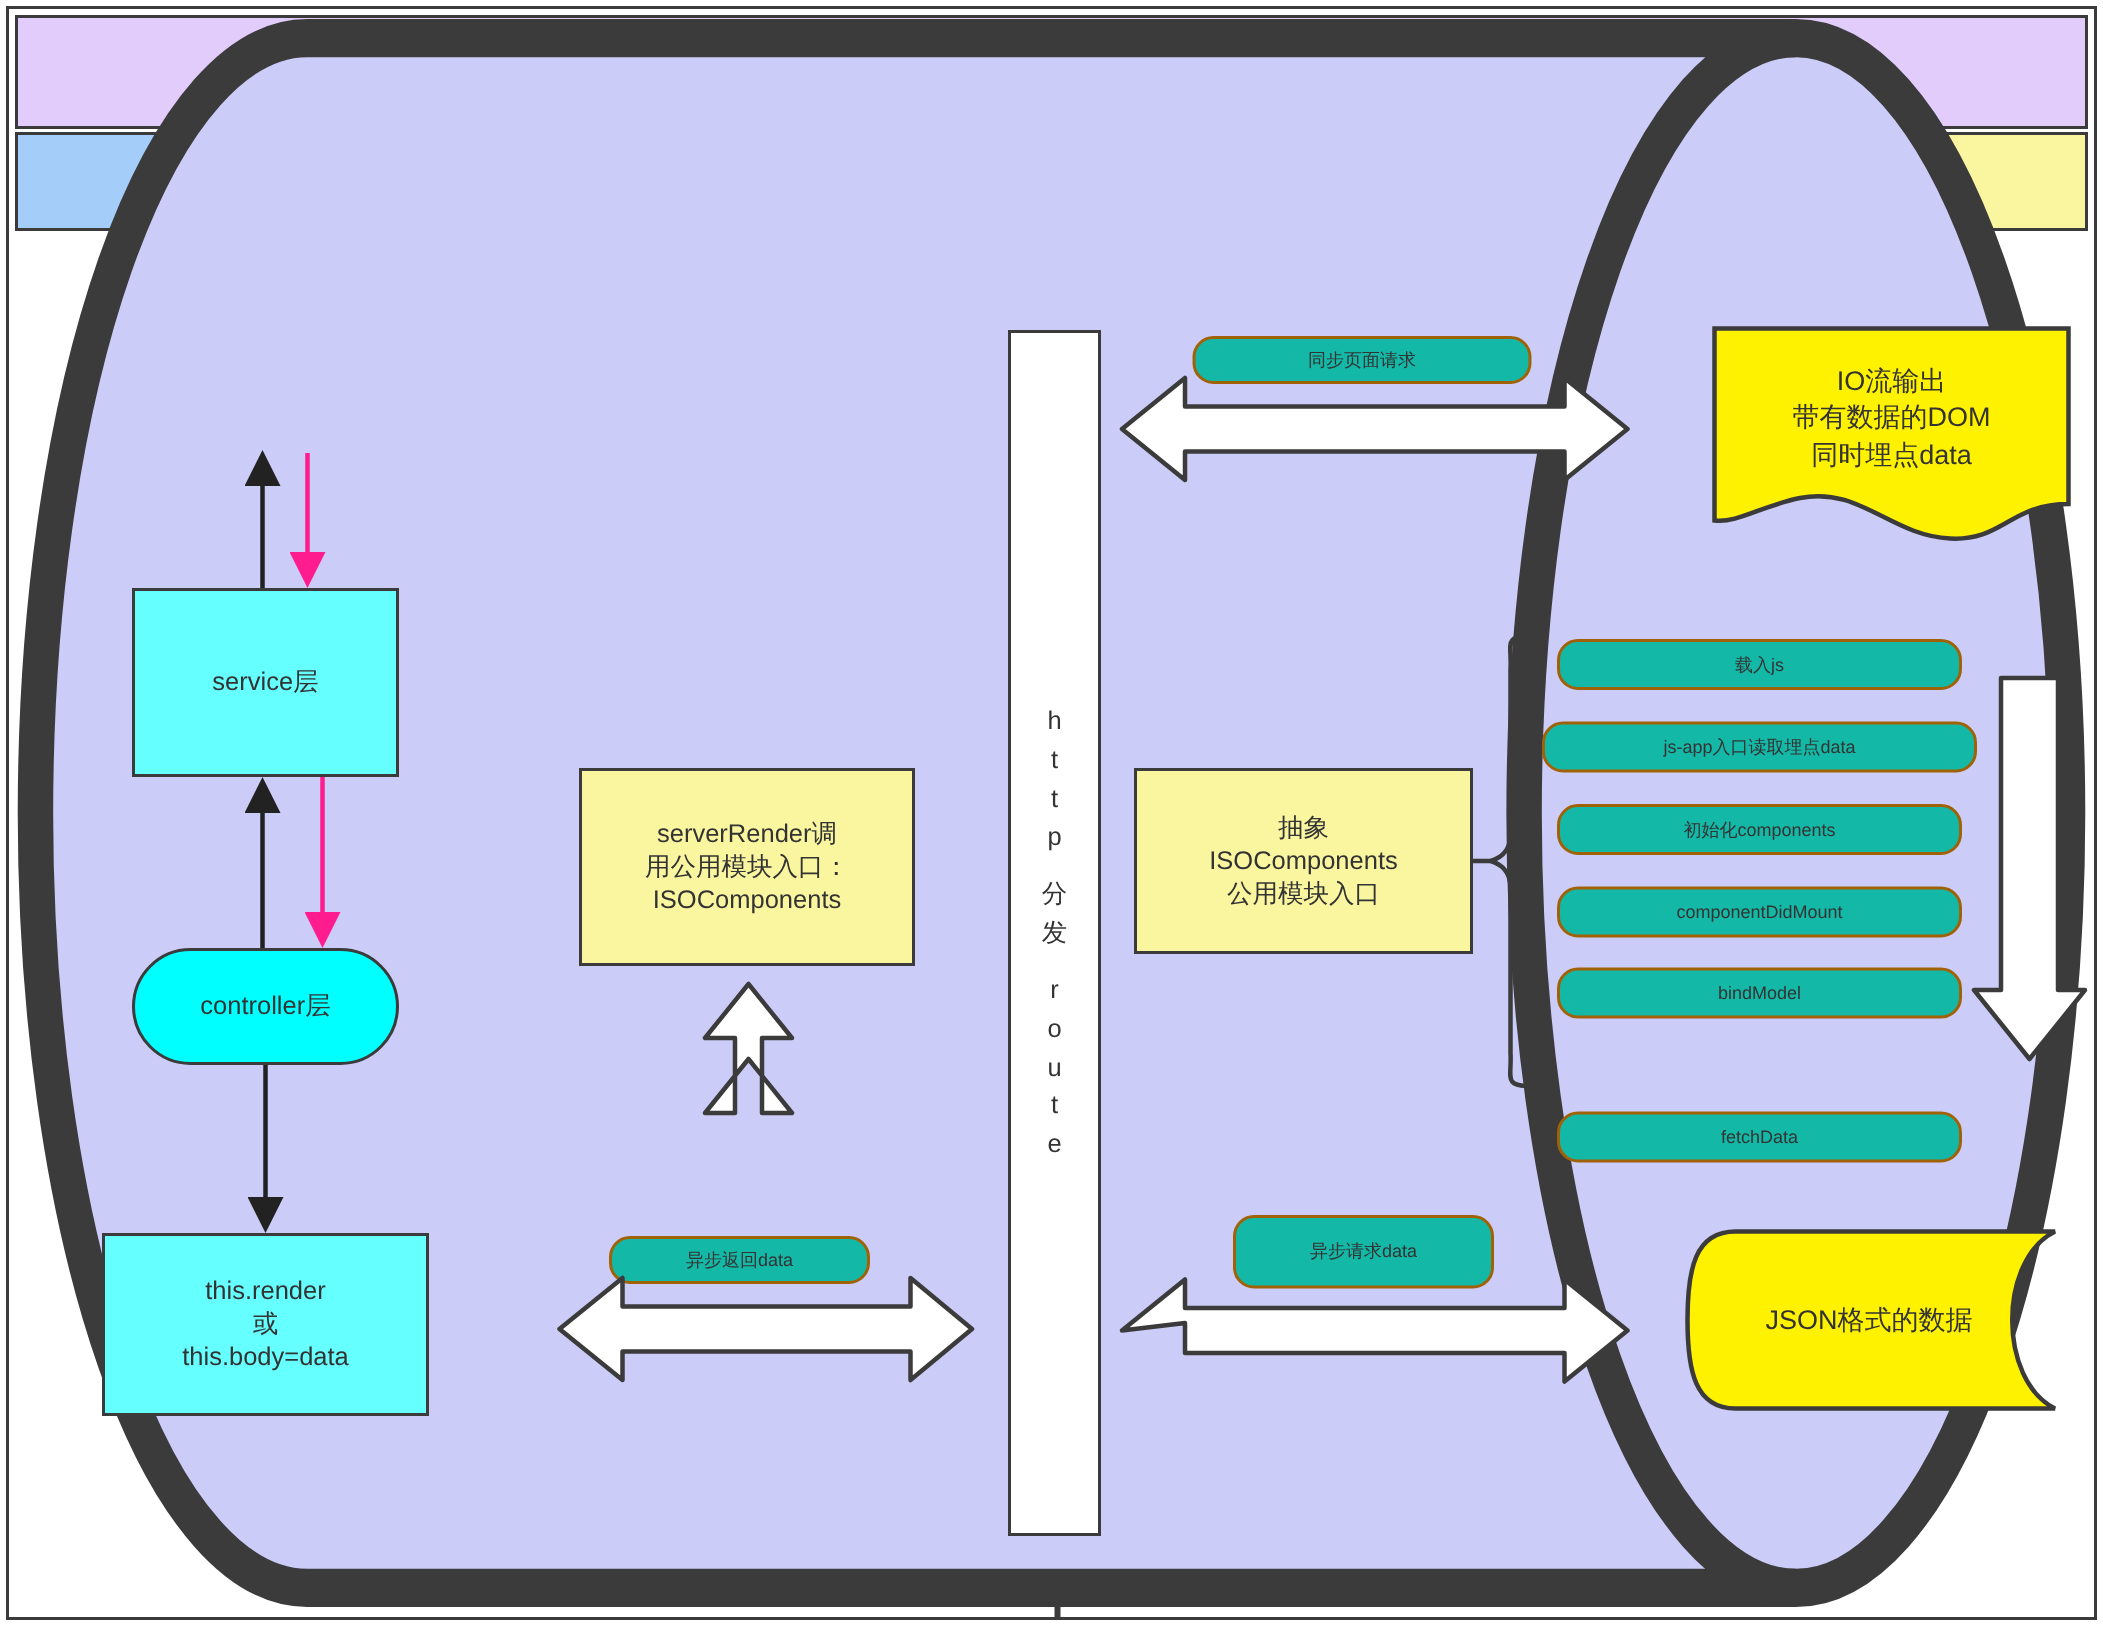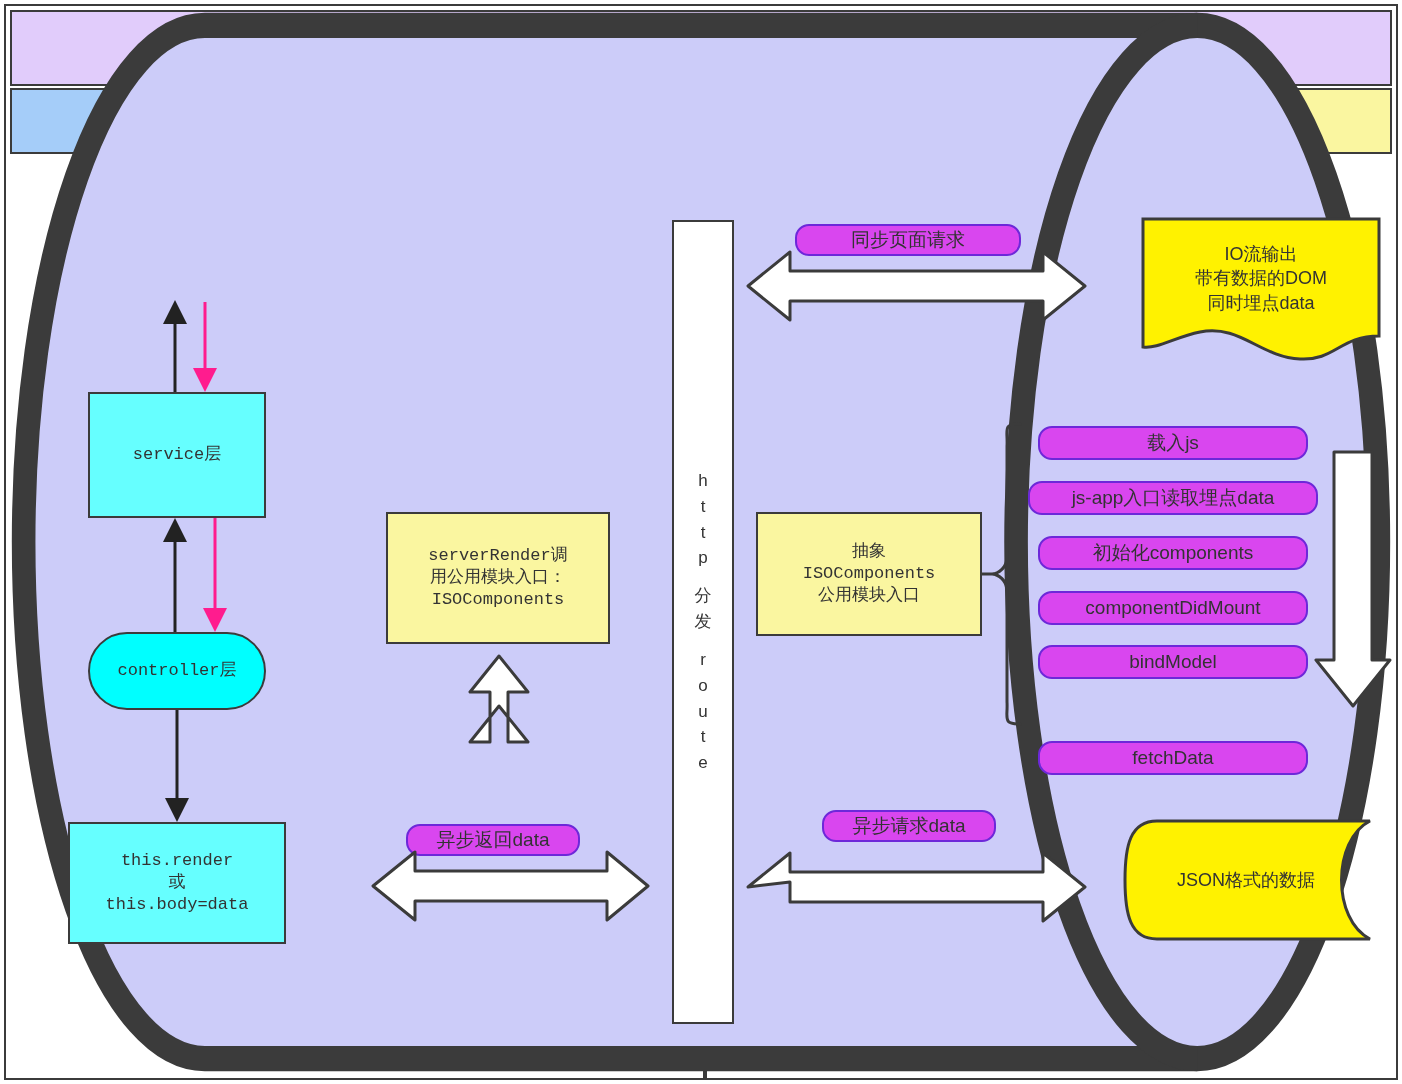--- a/index.html
+++ b/index.html
@@ -7,35 +7,35 @@
   #canvas{position:relative;width:1402px;height:1084px;background:#fff;overflow:hidden;}
   .frame{position:absolute;left:4px;top:4px;width:1394px;height:1076px;border:2px solid #3b3b3b;box-sizing:border-box;background:#fff;}
   .hdr-top{position:absolute;left:10px;top:10px;width:1382px;height:76px;background:#E1CCFB;border:2px solid #3b3b3b;box-sizing:border-box;
            display:flex;align-items:center;justify-content:center;font-size:19px;color:#333;}
   .hdr-left{position:absolute;left:10px;top:88px;width:696px;height:66px;background:#A5CDF9;border:2px solid #3b3b3b;box-sizing:border-box;
             display:flex;align-items:center;justify-content:center;font-size:25px;color:#333;}
   .hdr-right{position:absolute;left:706px;top:88px;width:686px;height:66px;background:#FAF6A0;border:2px solid #3b3b3b;box-sizing:border-box;
              display:flex;align-items:center;justify-content:center;font-size:19px;color:#333;}
   .vline{position:absolute;left:703px;top:154px;width:4px;height:926px;background:#3b3b3b;}
   .node{position:absolute;box-sizing:border-box;border:2px solid #3b3b3b;display:flex;flex-direction:column;align-items:center;
-        justify-content:center;text-align:center;color:#333;line-height:1.28;font-family:Liberation Mono, monospace;}
+        justify-content:center;text-align:center;color:#333;line-height:1.28;}
   .db{left:88px;top:174px;width:178px;height:128px;}
   .db-body{position:absolute;left:0;top:0;width:100%;height:100%;}
   .db-label{position:absolute;left:0;top:50%;transform:translateY(-50%);width:100%;text-align:center;font-size:17px;color:#333;}
   .svc{left:88px;top:392px;width:178px;height:126px;background:#66FFFF;font-size:17px;}
   .ctrl{left:88px;top:632px;width:178px;height:78px;background:#00FFFF;border-radius:40px;font-size:17px;}
   .render{left:68px;top:822px;width:218px;height:122px;background:#66FFFF;font-size:17px;}
   .srv-render{left:386px;top:512px;width:224px;height:132px;background:#FAF6A0;font-size:17px;}
   .iso{left:756px;top:512px;width:226px;height:124px;background:#FAF6A0;font-size:17px;}
   .httpcol{position:absolute;left:672px;top:220px;width:62px;height:804px;background:#fff;border:2px solid #3b3b3b;box-sizing:border-box;
            display:flex;flex-direction:column;align-items:center;justify-content:center;gap:0;}
   .httpcol span{display:block;font-size:17px;color:#333;line-height:1.52;text-align:center;}
   .httpcol span.gap{height:12px;}
-  .pill{position:absolute;box-sizing:border-box;background:#d946ef;border:2px solid #6d28d9;border-radius:14px;
-        display:flex;align-items:center;justify-content:center;color:#333;font-size:19px;white-space:nowrap;}
+  .pill{position:absolute;box-sizing:border-box;background:#14b8a6;border:2px solid #a16207;border-radius:14px;
+        display:flex;align-items:center;justify-content:center;color:#333;font-size:12px;white-space:nowrap;}
   .docshape{position:absolute;left:1140px;top:216px;width:242px;height:146px;}
   .docshape .txt{position:absolute;left:0;top:26px;width:100%;text-align:center;font-size:18px;color:#333;line-height:1.35;}
   .tape{position:absolute;left:1122px;top:818px;width:248px;height:124px;}
   .tape .txt{position:absolute;left:0;top:50%;transform:translateY(-50%);width:100%;text-align:center;font-size:18px;color:#333;}
   svg{overflow:visible;}
   .ovl{position:absolute;left:0;top:0;width:1402px;height:1084px;pointer-events:none;}
 </style>
 </head>
 <body>
 
@@ -110,21 +110,21 @@
 
   <div class="tape">
     <svg viewBox="0 0 248 124" preserveAspectRatio="none">
       <path d="M35,3 H248 C210,22 210,102 248,121 H35 C8,121 3,96 3,62 C3,28 8,3 35,3 Z" fill="#FFF200" stroke="#3b3b3b" stroke-width="3"></path>
     </svg>
     <div class="txt">JSON格式的数据</div>
   </div>
 
   <div class="pill" style="left:795px;top:224px;width:226px;height:32px;">同步页面请求</div>
   <div class="pill" style="left:406px;top:824px;width:174px;height:32px;">异步返回data</div>
-  <div class="pill" style="left:822px;top:810px;width:174px;height:32px;">异步请求data</div>
+  <div class="pill" style="left:822px;top:810px;width:174px;height:49px;">异步请求data</div>
 
   <div class="pill" style="left:1038px;top:426px;width:270px;height:34px;">载入js</div>
   <div class="pill" style="left:1028px;top:481px;width:290px;height:34px;">js-app入口读取埋点data</div>
   <div class="pill" style="left:1038px;top:536px;width:270px;height:34px;">初始化components</div>
   <div class="pill" style="left:1038px;top:591px;width:270px;height:34px;">componentDidMount</div>
   <div class="pill" style="left:1038px;top:645px;width:270px;height:34px;">bindModel</div>
   <div class="pill" style="left:1038px;top:701px;width:270px;height:34px;margin-top:40px;">fetchData</div>
 
   <svg class="ovl" viewBox="0 0 1402 1084">
     <defs>

